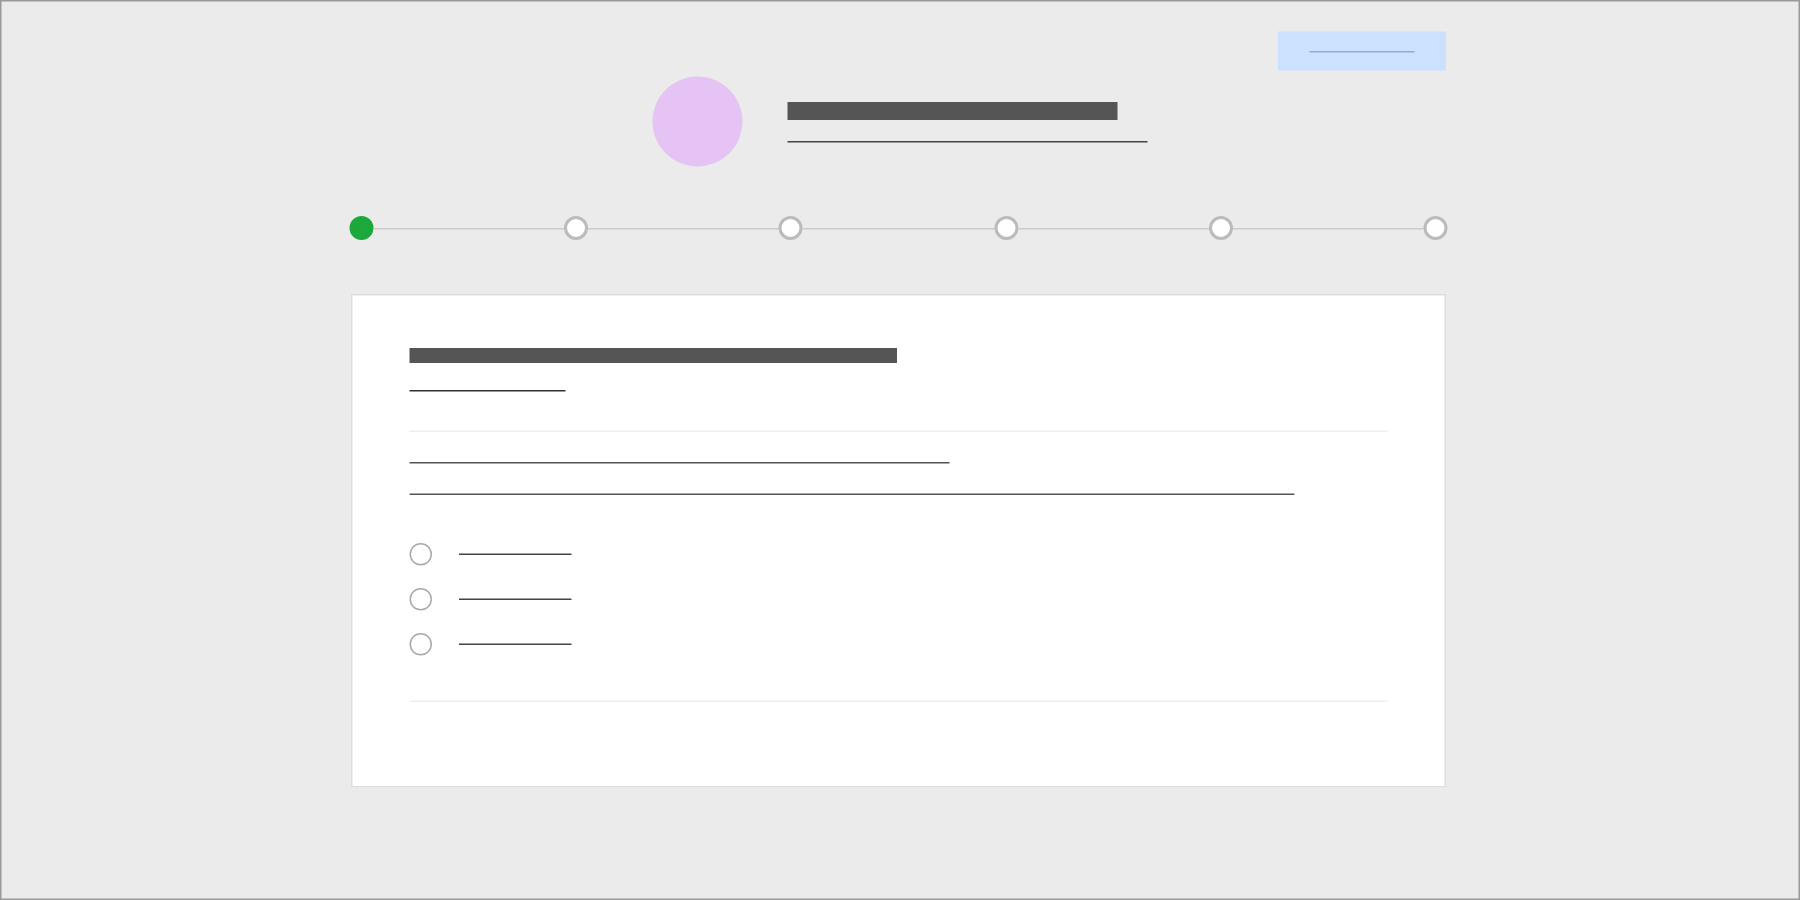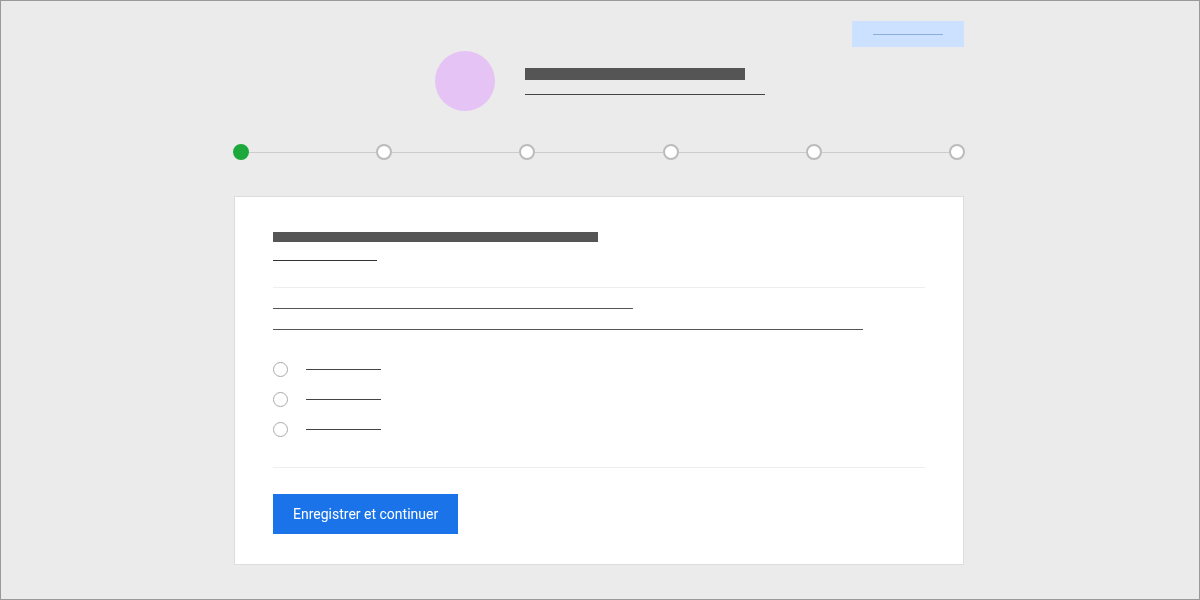--- a/index.html
+++ b/index.html
@@ -208,14 +208,13 @@
     <label class="radio-row">
       <span class="radio-circle"></span>
       <span class="radio-label-line"></span>
     </label>
     <label class="radio-row">
       <span class="radio-circle"></span>
       <span class="radio-label-line"></span>
     </label>
   </div>
   <div class="divider2"></div>
-  <button class="primary-btn">Enregistrer et continuer</button>
 </div>
 
 </body></html>

